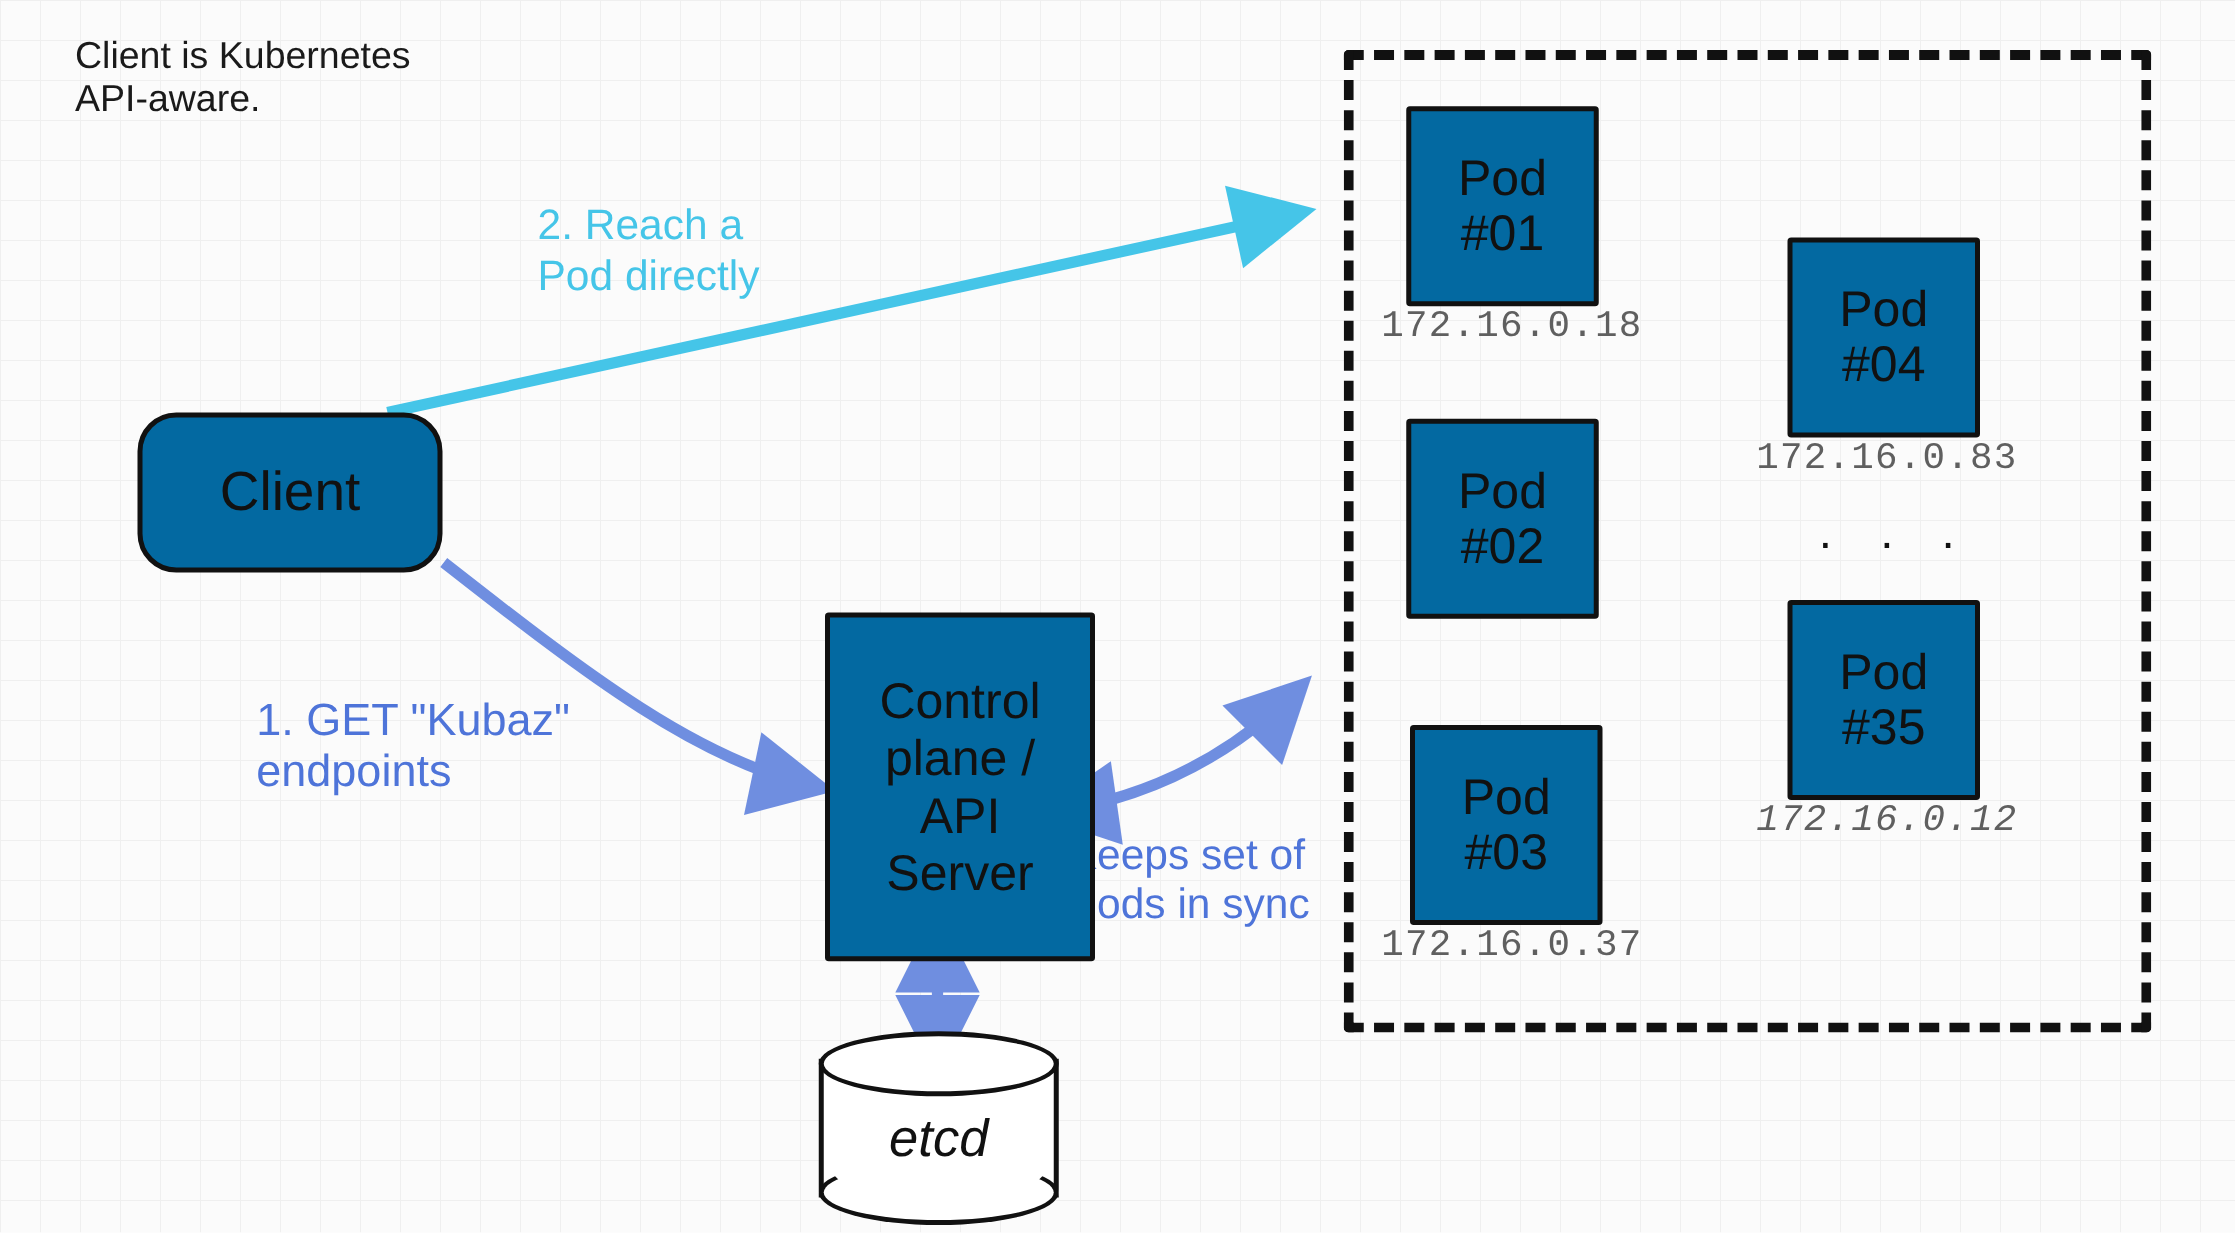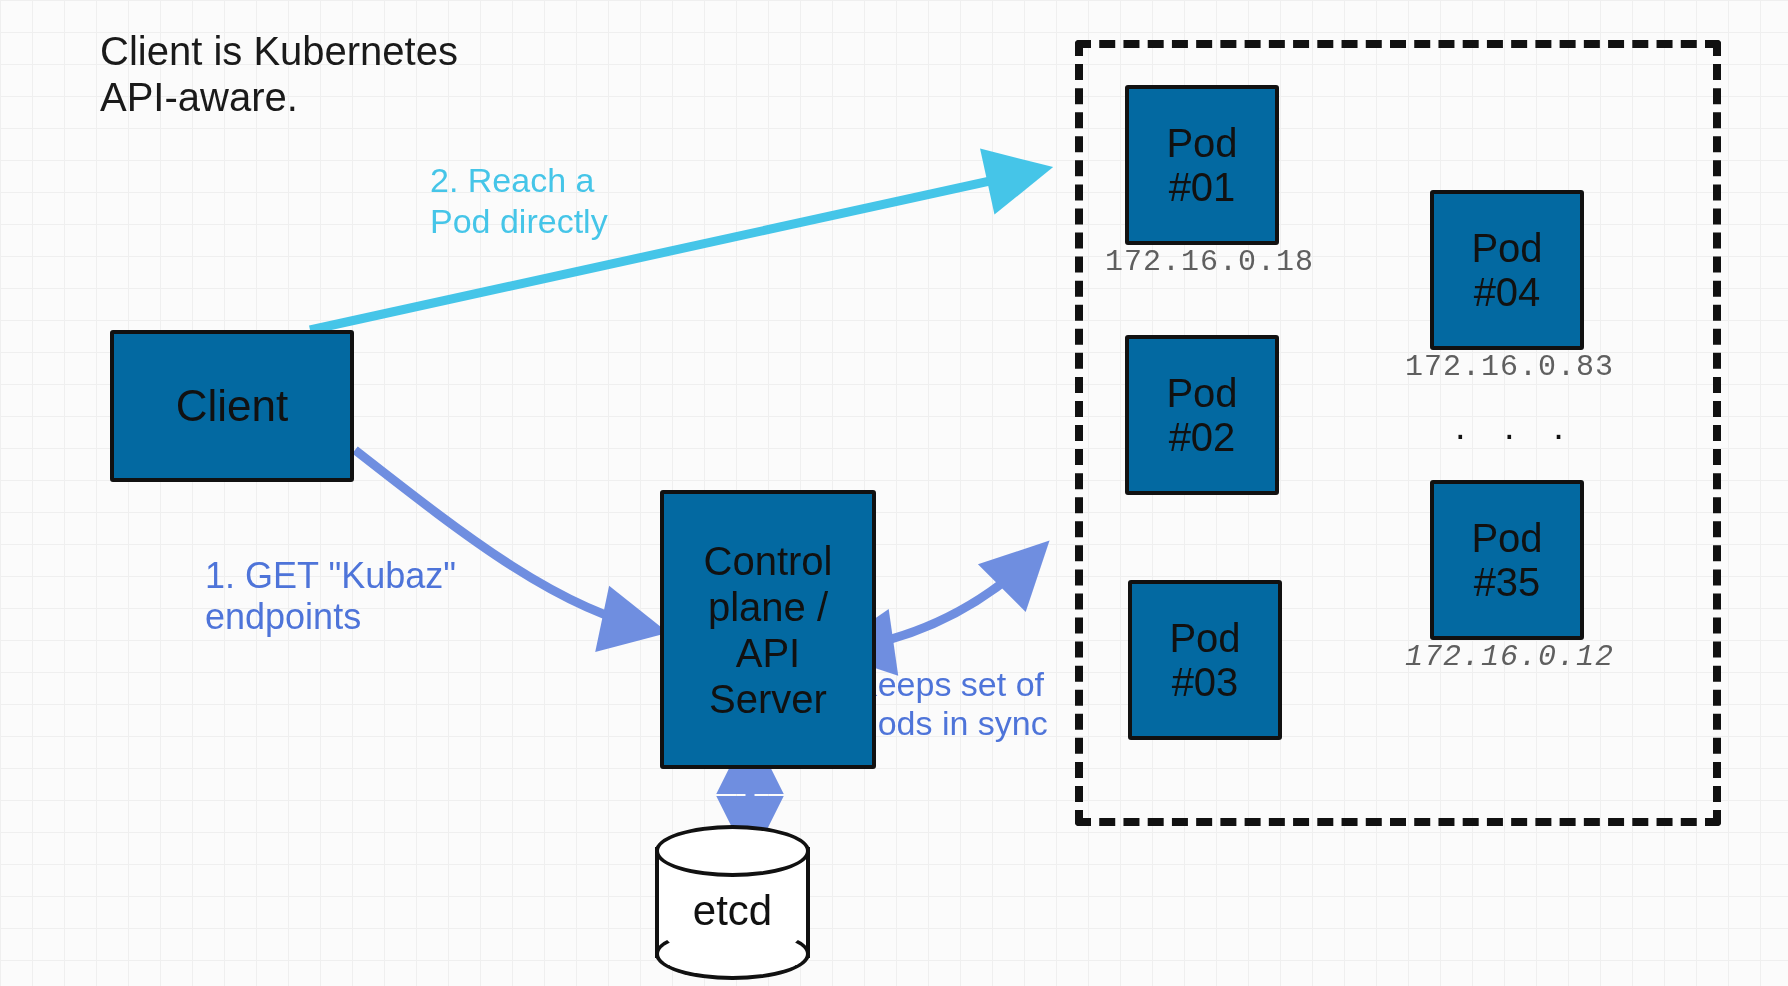--- a/index.html
+++ b/index.html
@@ -9,38 +9,38 @@
   .stage::before{content:"";position:absolute;inset:0;
     background-image:
       linear-gradient(#e6e6e6 1px,transparent 1px),
       linear-gradient(90deg,#e6e6e6 1px,transparent 1px);
     background-size:32px 32px;opacity:.55;pointer-events:none;}
   .layer,svg.arrows{position:absolute;inset:0;}
   .layer{z-index:3;}
   svg.arrows{z-index:2;}
 
   .txt{position:absolute;white-space:pre-line;color:#111;}
-  .txt.hand{font-size:40px;line-height:1.15;color:#1a1a1a;margin-left:40px;}
+  .txt.hand{font-size:30px;line-height:1.15;color:#1a1a1a;}
   .txt.blue{color:#4e74d9;font-size:36px;line-height:1.15;}
   .txt.cyan{color:#45c5e8;font-size:34px;line-height:1.2;}
 
   .box{position:absolute;border:4.5px solid #111;background:#0369a1;
        border-radius:3px;display:flex;align-items:center;justify-content:center;
        text-align:center;color:#111;}
-  .box.client{font-size:44px;padding:12px 18px;}
+  .box.client{font-size:44px;padding:0 18px;border-radius:31px;}
   .box.api{font-size:40px;line-height:1.15;padding:18px 14px;}
   .box.pod{font-size:40px;line-height:1.1;padding:6px 8px;}
 
   .ip{position:absolute;font-family:"Courier New",Consolas,monospace;
       font-size:30px;color:#5f5f5f;letter-spacing:1px;}
 
   .dots{position:absolute;font-size:38px;letter-spacing:14px;color:#111;}
 
   
-  .cyl{position:absolute;width:155px;height:155px;}
+  .cyl{position:absolute;width:192px;height:155px;font-style:italic;}
   .cyl .body{position:absolute;left:0;right:0;top:22px;bottom:22px;
     border-left:4.5px solid #111;border-right:4.5px solid #111;background:#fff;}
   .cyl .top,.cyl .bot{position:absolute;left:0;right:0;height:44px;
     border:4.5px solid #111;border-radius:50%;background:#fff;}
   .cyl .top{top:0;}
   .cyl .bot{bottom:0;border-top-color:transparent;}
   .cyl .lbl{position:absolute;left:0;right:0;top:62px;text-align:center;
     font-size:42px;color:#111;}
 
   
@@ -112,20 +112,21 @@
 
   <div class="box pod" style="left:1125px;top:335px;width:130px;height:140px;">
     <span>Pod
 #02</span>
   </div>
 
   <div class="box pod" style="left:1128px;top:580px;width:130px;height:140px;">
     <span>Pod
 #03</span>
   </div>
+  <div class="ip" style="left:1105px;top:740px;">172.16.0.37</div>
 
   <div class="box pod" style="left:1430px;top:190px;width:130px;height:140px;">
     <span>Pod
 #04</span>
   </div>
   <div class="ip" style="left:1405px;top:350px;">172.16.0.83</div>
 
   <div class="dots" style="left:1455px;top:405px;">. . .</div>
 
   <div class="box pod" style="left:1430px;top:480px;width:130px;height:140px;">

